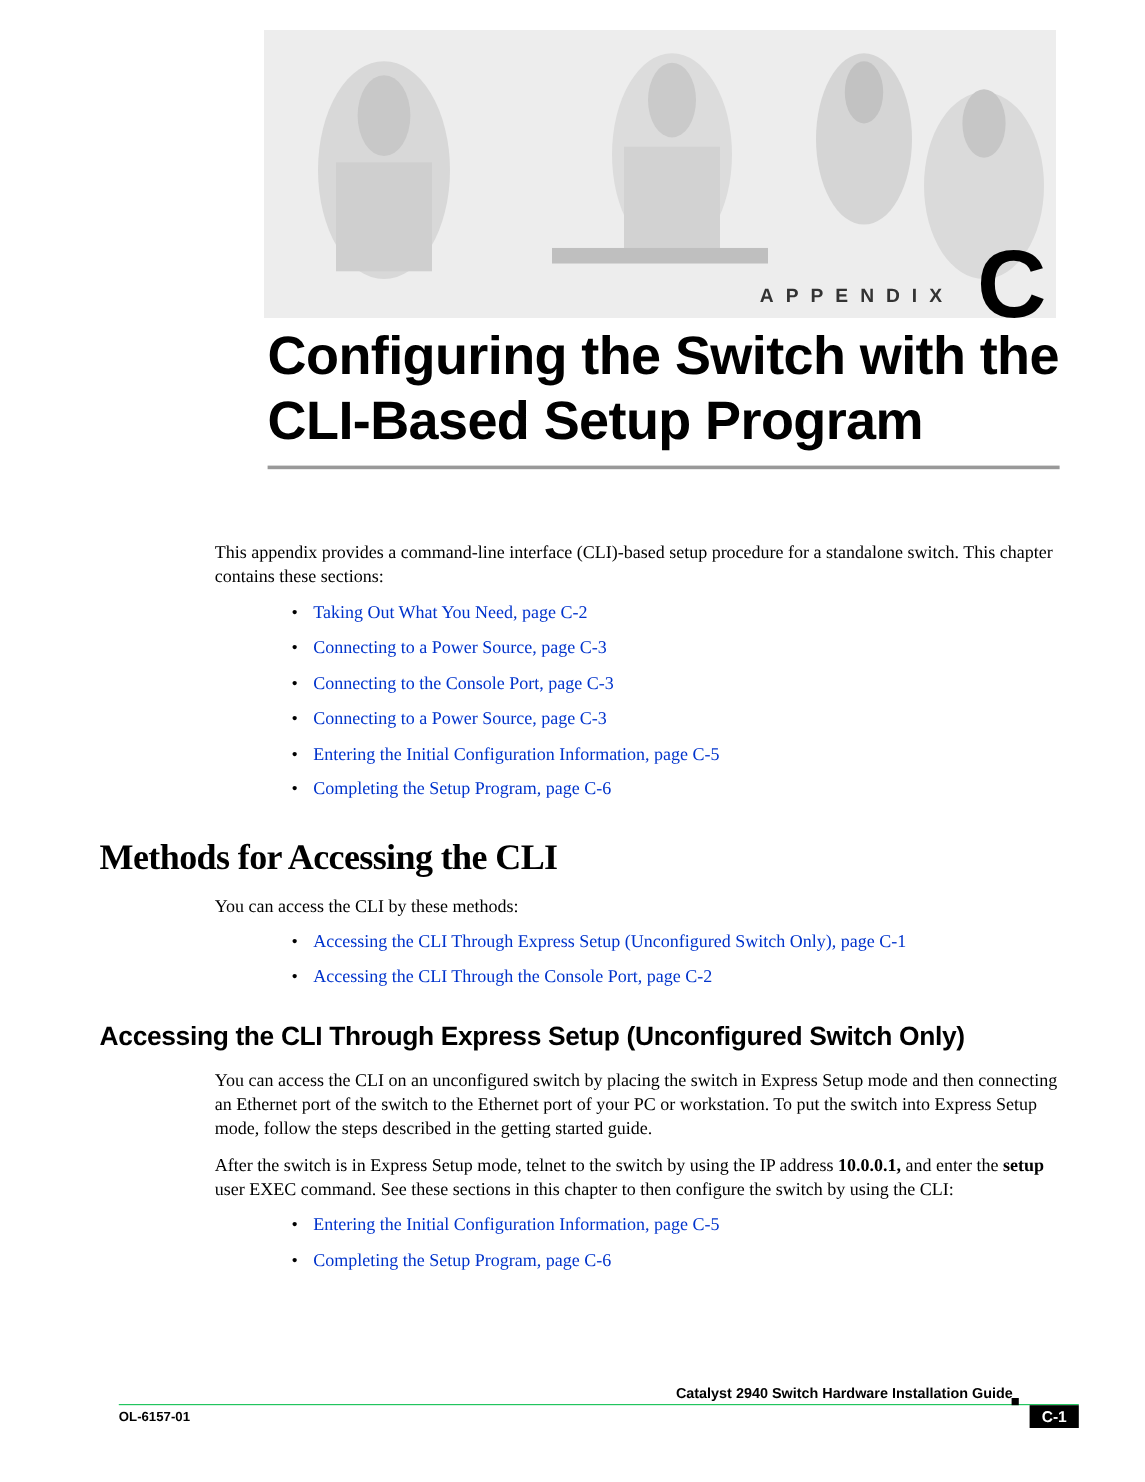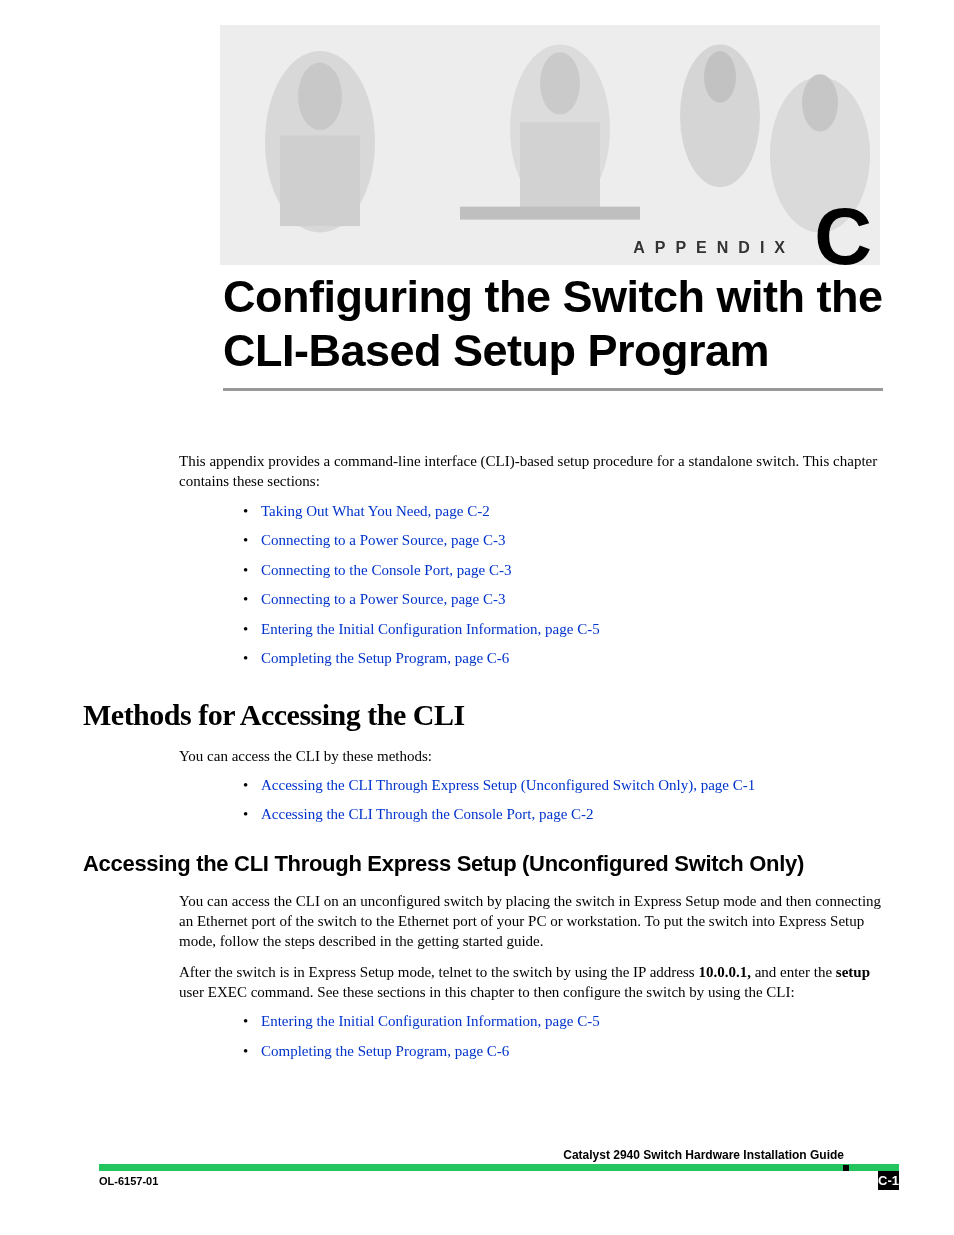--- a/index.html
+++ b/index.html
@@ -127,40 +127,40 @@
     text-align: right;
     font-family: Arial, Helvetica, sans-serif;
     font-weight: bold;
     font-size: 12px;
     padding-right: 55px;
     margin-bottom: 2px;
   }
   .footer-bar {
     position: relative;
     height: 22px;
-    border-top: 7px solid #22c55e;
+    border-top: 1px solid #22c55e;
   }
   .footer-doc {
     position: absolute;
     left: 0;
     top: 4px;
     font-family: Arial, Helvetica, sans-serif;
     font-weight: bold;
     font-size: 11px;
   }
   .page-block {
     position: absolute;
     right: 0;
     top: 0;
     background: #000;
     color: #fff;
     font-family: Arial, Helvetica, sans-serif;
     font-weight: bold;
     font-size: 13px;
-    padding: 2px 0;
+    padding: 2px 10px;
   }
   .footer-tick {
     position: absolute;
     right: 50px;
     top: -6px;
     width: 6px;
     height: 6px;
     background: #000;
   }
 </style>

